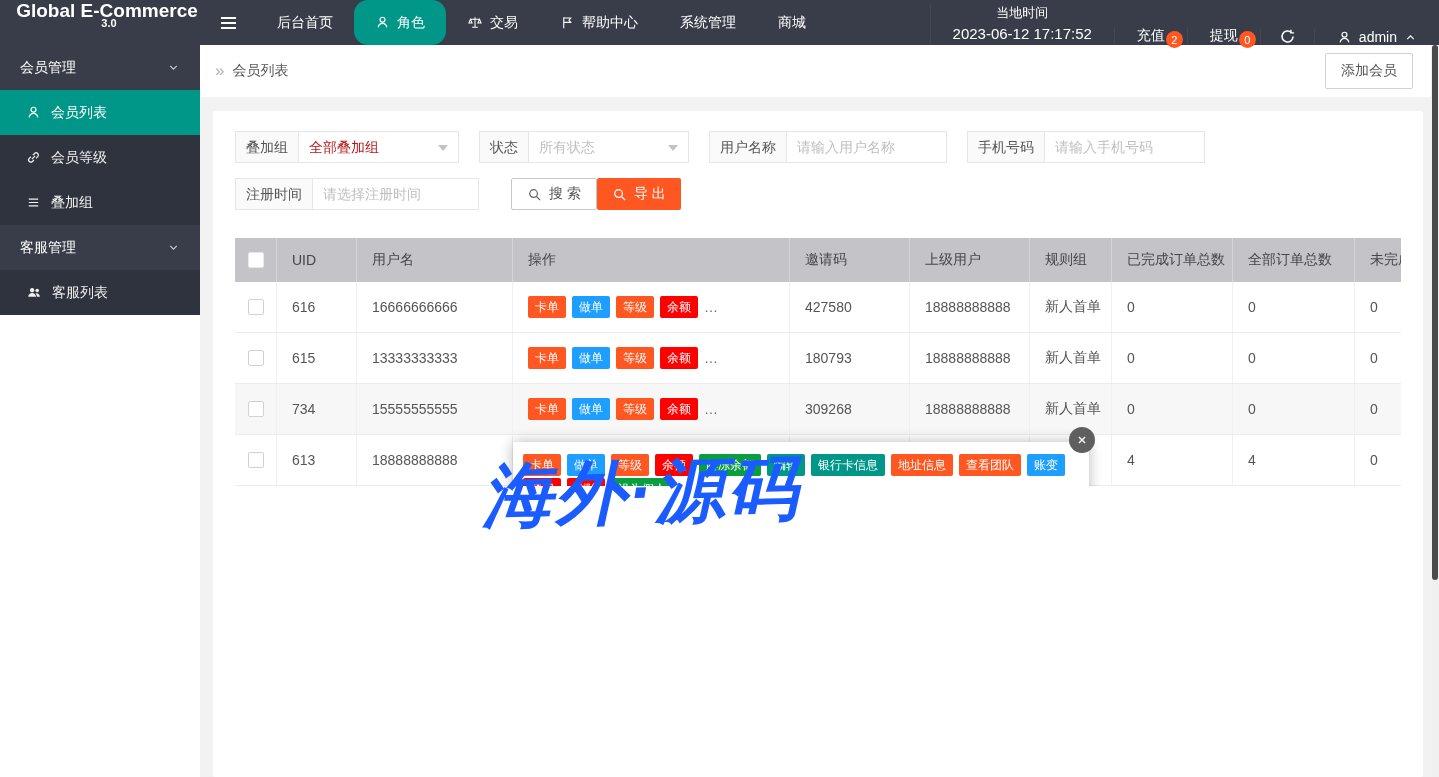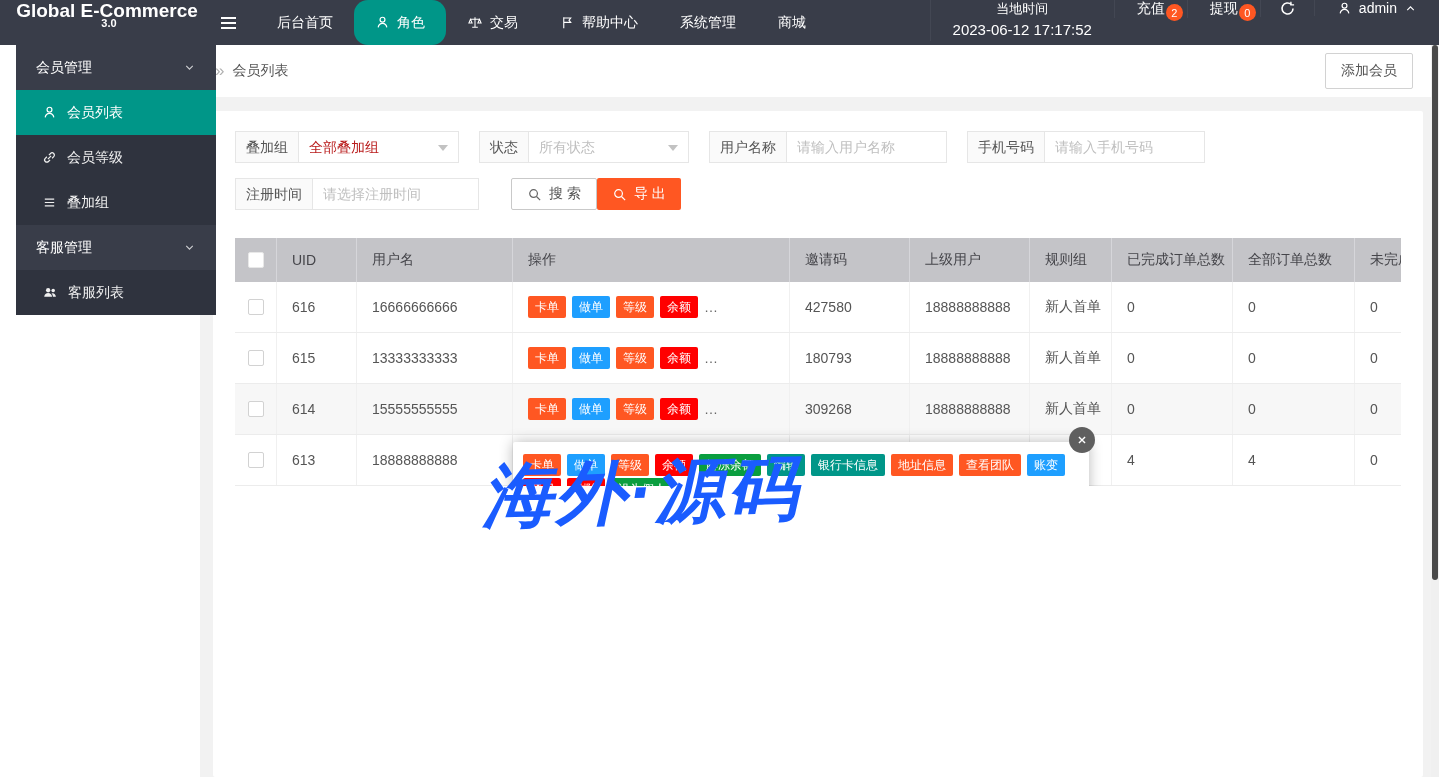--- a/index.html
+++ b/index.html
@@ -12,32 +12,32 @@
 
   
   .topbar { position:absolute; top:0; left:0; width:100%; height:45px; background:#393D49; color:#fff; display:flex; align-items:stretch; z-index:30; }
   .logo { width:200px; display:flex; align-items:center; padding-left:14px; font-size:19px; font-weight:bold; white-space:nowrap;flex-direction:column; }
   .logo sup { font-size:11px; font-weight:bold; margin-left:4px; transform:translateY(-5px); }
   .nav-toggle { width:56px; display:flex; flex-direction:column; align-items:center; justify-content:center; gap:3px; cursor:pointer; }
   .nav-toggle .bar { width:15px; height:2px; background:#fff; }
   .nav { display:flex; align-items:stretch; }
   .nav-item { padding:0 21px; display:flex; align-items:center; gap:7px; font-size:14px; color:#fff; cursor:pointer; }
   .nav-item.active { background:#009688;border-radius:14px; }
-  .topbar-right { margin-left:auto; display:flex; align-items:flex-start; }
+  .topbar-right { margin-left:auto; display:flex; align-items:flex-end; }
   .tb-sep { border-left:1px solid #434753; }
   .time-block { display:flex; flex-direction:column; align-items:center; justify-content:center; padding:0 22px; line-height:1.45; }
   .time-label { font-size:13px; }
   .time-value { font-size:15px; }
   .tb-item { position:relative; display:flex; align-items:center; padding:0 22px; font-size:14px; cursor:pointer; }
   .badge { position:absolute; top:4px; right:4px; min-width:17px; height:17px; border-radius:9px; background:#FF5722; color:#fff; font-size:11px; display:flex; align-items:center; justify-content:center; padding:0 4px; }
   .tb-icon-btn { display:flex; align-items:center; padding:0 18px; cursor:pointer; }
   .admin-item { gap:7px; }
 
   
-  .sidebar { position:absolute; top:45px; left:16px; width:200px; z-index:20; background:#fff; }
+  .sidebar { position:absolute; top:45px; left:0; width:200px; z-index:20; background:#fff; }
   .side-group-header { height:45px; background:#393D49; color:#fff; display:flex; align-items:center; padding:0 20px; cursor:pointer; }
   .side-group-header .chev { margin-left:auto; opacity:.75; }
   .side-item { height:45px; background:#2F333E; color:#f0f0f0; display:flex; align-items:center; gap:10px; padding:0 18px 0 26px; cursor:pointer; }
   .side-item.active { background:#009688; color:#fff; }
 
   
   .main { position:absolute; left:200px; top:45px; right:0; bottom:0; background:#f2f2f2; }
   .crumbbar { height:52px; background:#fff; display:flex; align-items:center; padding:0 16px 0 15px; }
   .crumb { display:flex; align-items:center; gap:8px; color:#555; }
   .crumb-icon::before { content:"\00BB"; color:#b0b0b0; font-size:17px; }
@@ -361,21 +361,21 @@
               <div class="tcell w-rule">新人首单</div>
               <div class="tcell w-done">0</div>
               <div class="tcell w-all">0</div>
               <div class="tcell w-undone">0</div>
             </div>
 
             <div class="trow alt">
               <div class="tcell w-check">
                   <span class="checkbox"></span>
                 </div>
-              <div class="tcell w-uid">614</div>
+              <div class="tcell w-uid">734</div>
               <div class="tcell w-user">15555555555</div>
               <div class="tcell w-ops">
                 <button class="abtn orange">卡单</button>
                 <button class="abtn blue">做单</button>
                 <button class="abtn orange">等级</button>
                 <button class="abtn red">余额</button>
                 <span class="more">…</span>
               </div>
               <div class="tcell w-invite">309268</div>
               <div class="tcell w-parent">18888888888</div>

